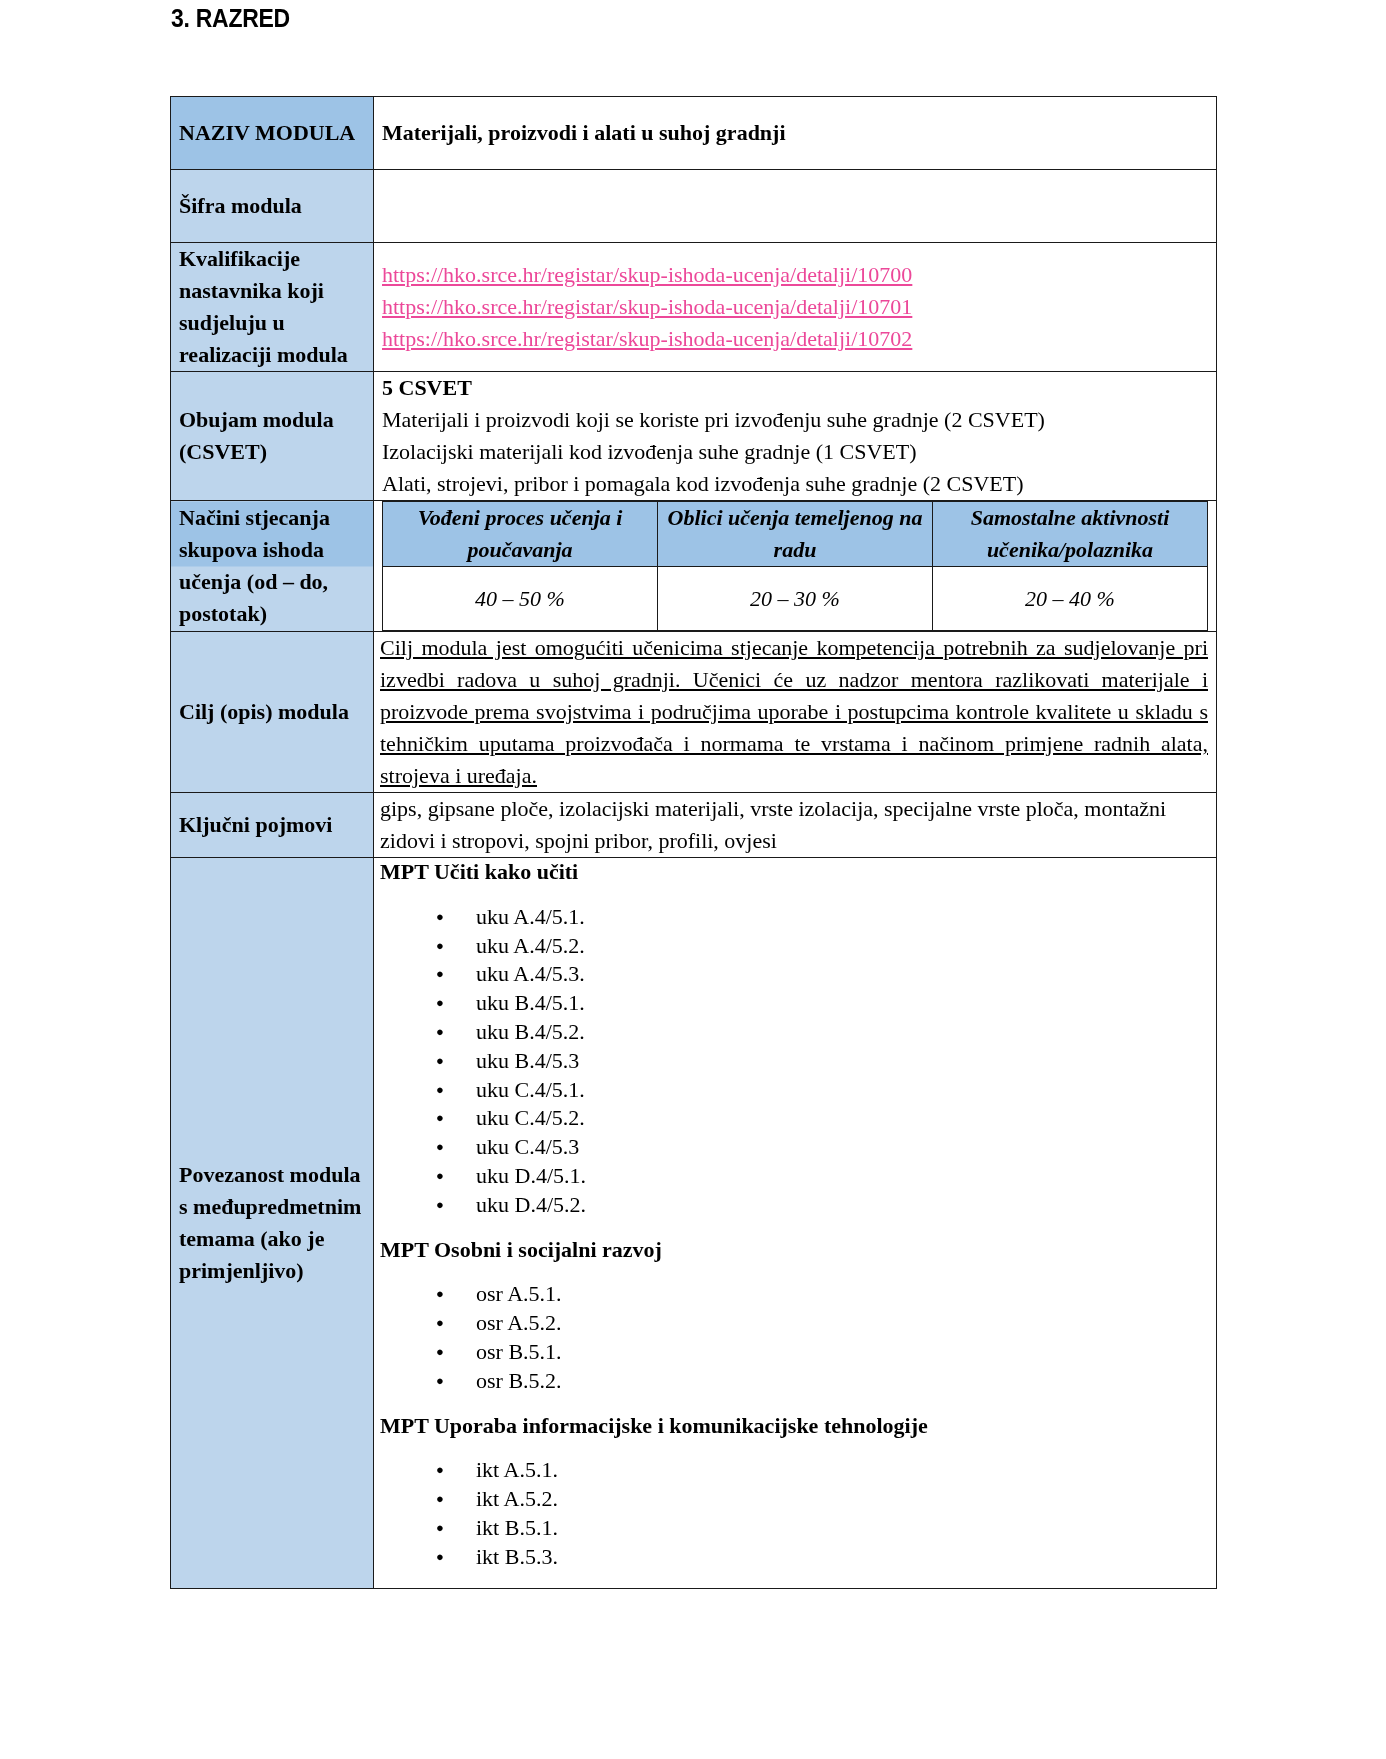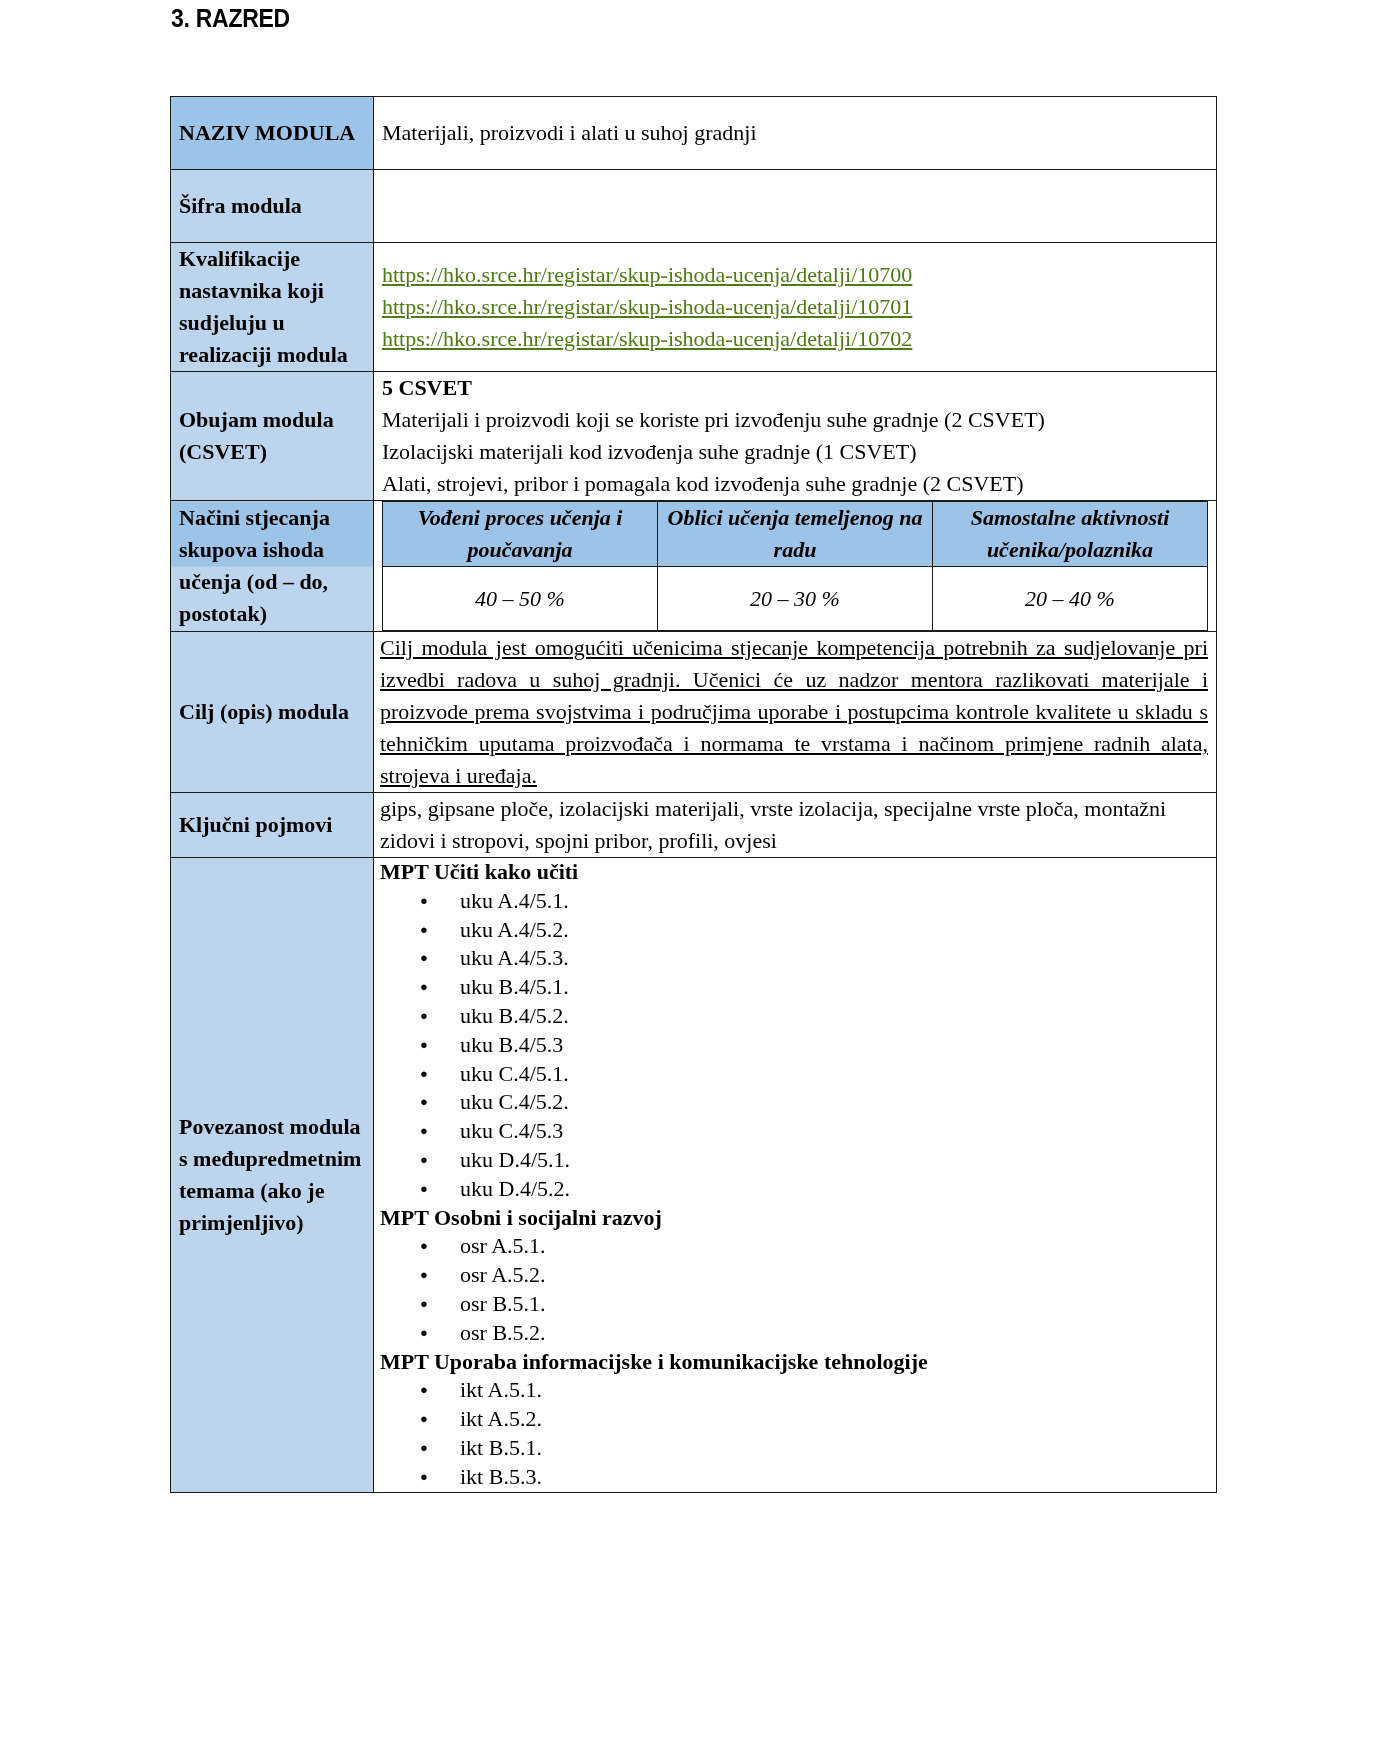--- a/index.html
+++ b/index.html
@@ -20,46 +20,46 @@
     }
     table.module td {
       border: 1.5px solid #1a1a1a; vertical-align: middle; padding: 0 8px;
     }
     td.label {
       width: 186px; background: #bdd5ec; font-weight: bold; padding-left: 7px;
       border-left-color: #555;
     }
     td.label.dark { background: #9dc3e6; }
     td.value { background: #fff; padding-left: 10px; }
-    .link { color: #4d7c0f; text-decoration: underline; display: block; }
+    .link { color: #ec4899; text-decoration: underline; display: block; }
     .csvet-total { font-weight: bold; }
     table.inner { width: 100%; border-collapse: collapse; table-layout: fixed; }
     table.inner td { border: 1.5px solid #1a1a1a; text-align: center; padding: 0 4px; font-style: italic; }
     table.inner td.head { background: #9dc3e6; font-weight: bold; }
     td.split { padding: 0; }
     .justify { text-align: justify; text-decoration: underline; }
     .group-title { font-weight: bold; }
-    ul.bullets { margin: 0; padding: 0; list-style: none; }
+    ul.bullets { margin: 16px; padding: 0; list-style: none; }
     ul.bullets li { position: relative; padding-left: 80px; }
     ul.bullets li::before {
       content: "●"; position: absolute; left: 40px; top: 0; font-size: 13px;
     }
     .row-naziv td { height: 72px; }
     .row-sifra td { height: 72px; }
   </style>
 </head>
 <body>
 
 <div class="heading">3. RAZRED</div>
 
 <table class="module">
   <tbody>
       <tr class="row-naziv">
     <td class="label dark">NAZIV MODULA</td>
-    <td class="value" colspan="3" style="font-weight:normal;">Materijali, proizvodi i alati u suhoj gradnji</td>
+    <td class="value" colspan="3" style="font-weight:bold;">Materijali, proizvodi i alati u suhoj gradnji</td>
   </tr>
   <tr class="row-sifra">
     <td class="label">Šifra modula</td>
     <td class="value" colspan="3"></td>
   </tr>
   <tr>
     <td class="label">Kvalifikacije nastavnika koji sudjeluju u realizaciji modula</td>
     <td class="value" colspan="3">
       <a class="link">https://hko.srce.hr/registar/skup-ishoda-ucenja/detalji/10700</a>
       <a class="link">https://hko.srce.hr/registar/skup-ishoda-ucenja/detalji/10701</a>

